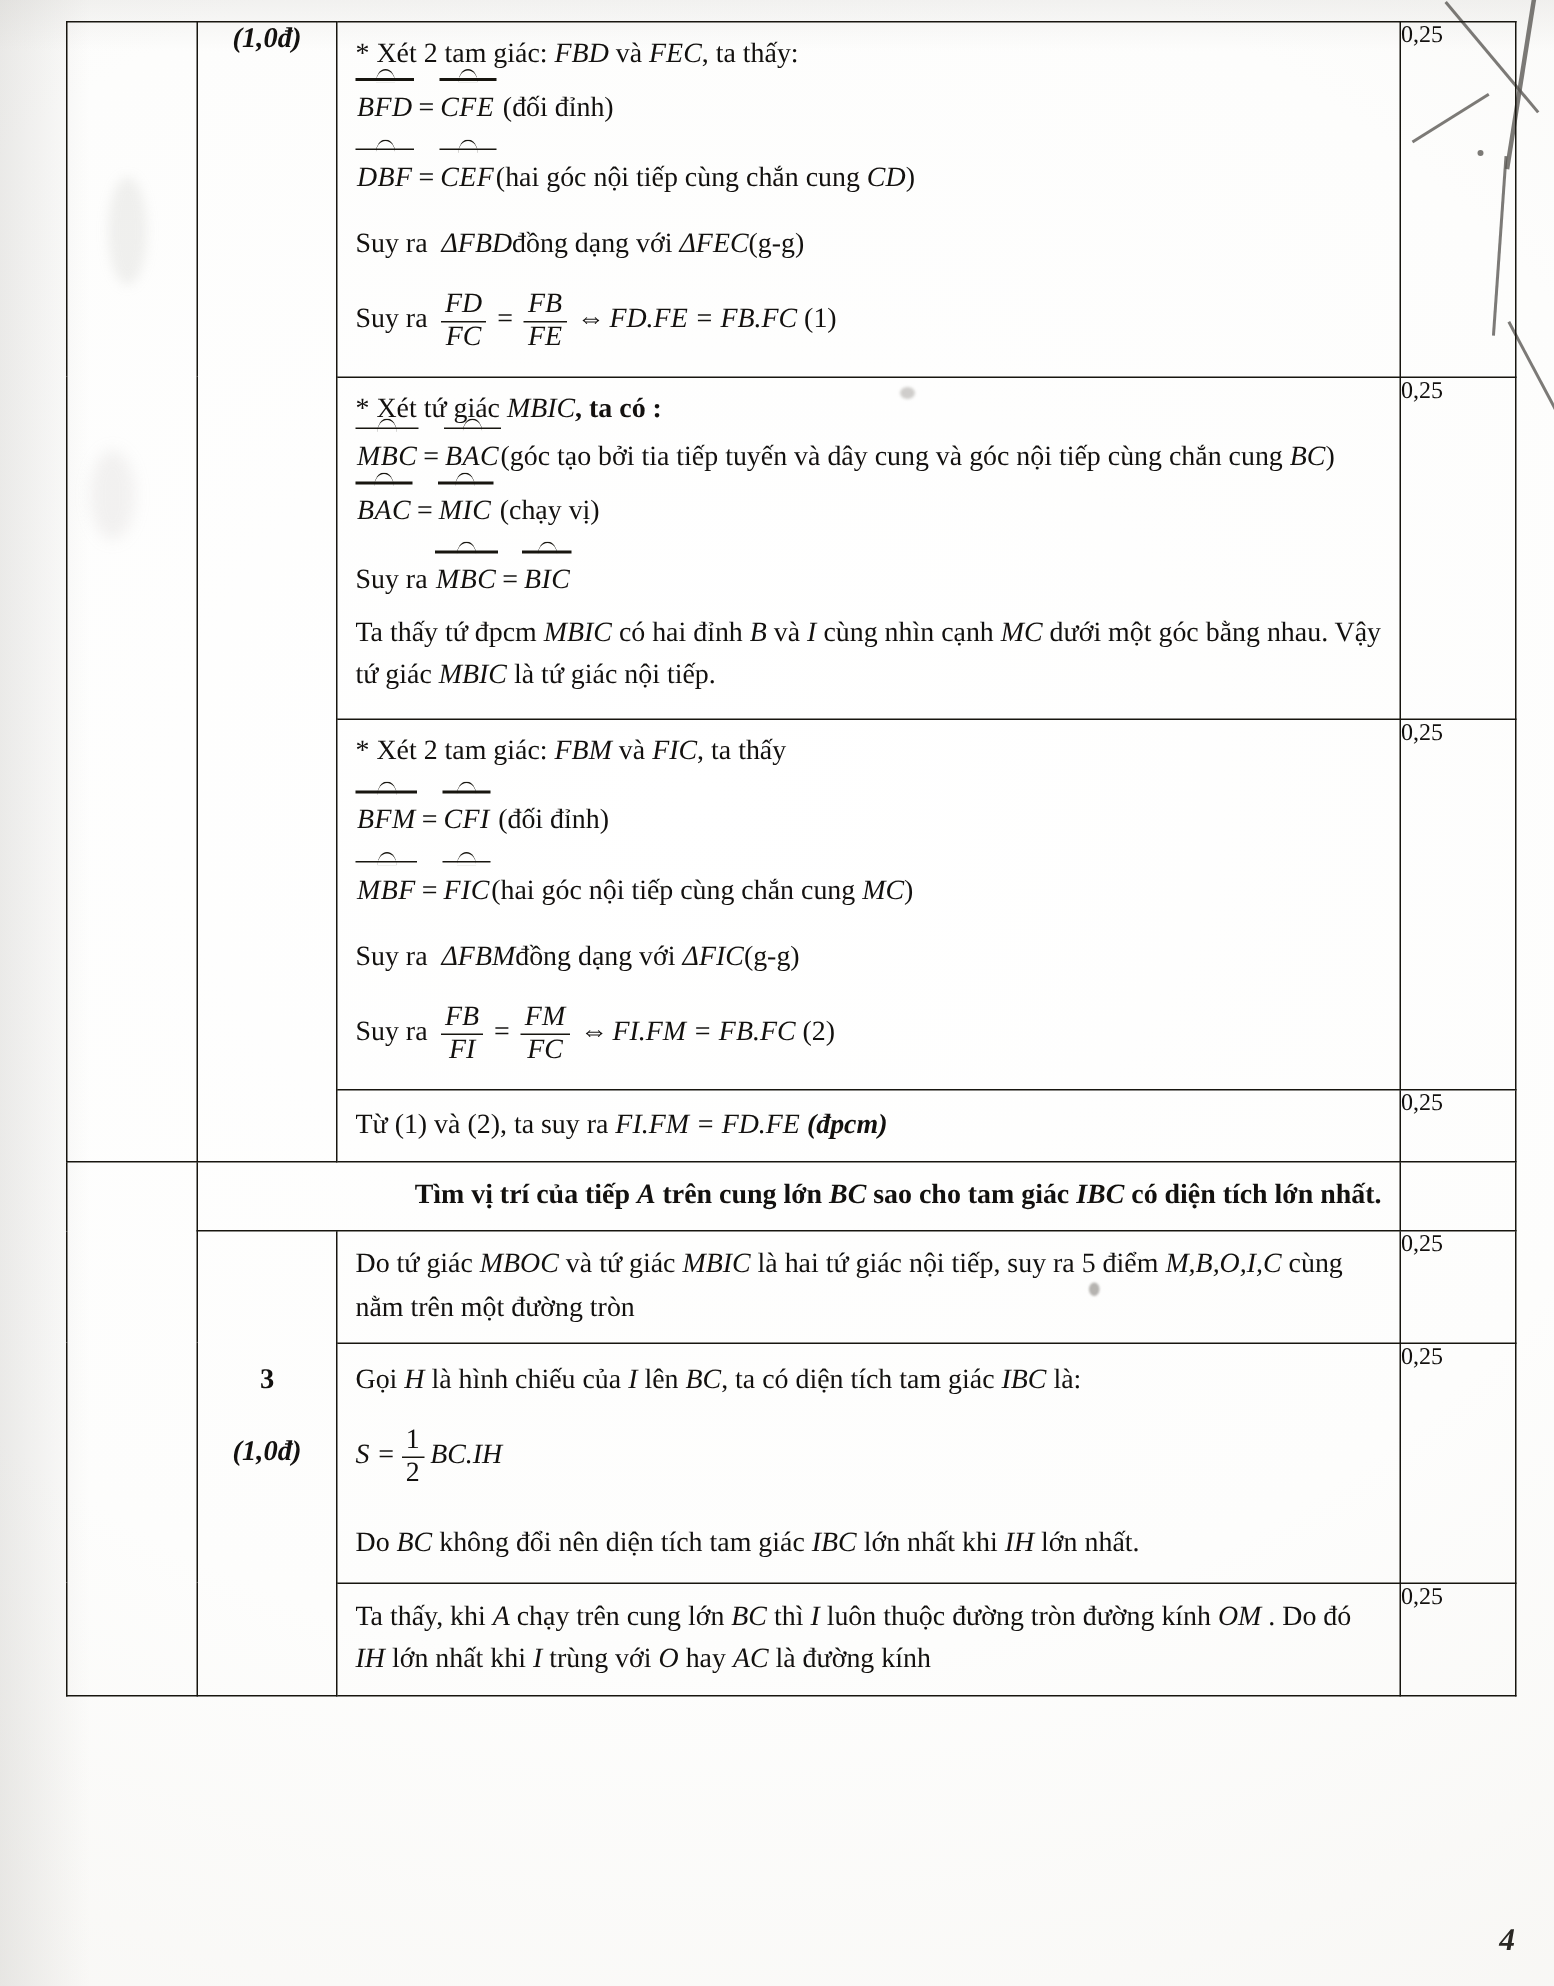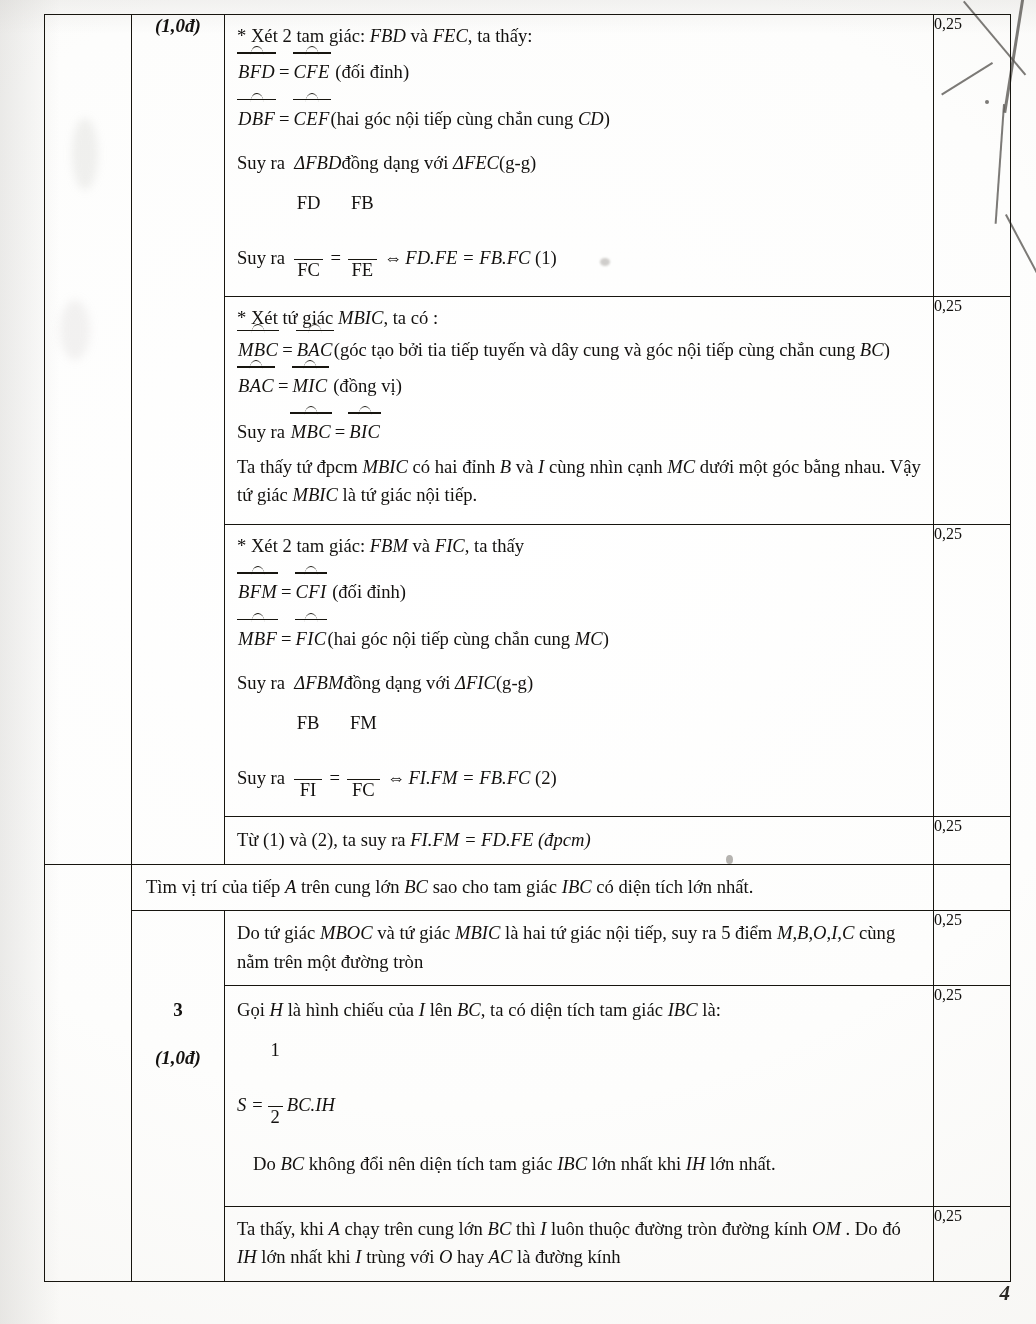--- a/index.html
+++ b/index.html
@@ -79,21 +79,21 @@
     text-align: center;
     font-size: 19px;
     padding-top: 6px;
   }
   .numcell .n      { display:block; font-weight: 700; }
   .numcell .pt     { display:block; font-style: italic; font-weight: 700; margin-top: 26px; }
   .pt-top          { font-style: italic; font-weight: 700; text-align:center; padding-top: 8px; font-size: 19px; }
 
   
   .ital   { font-style: italic; }
-  .bold   { font-weight: 400; }
+  .bold   { font-weight: 700; text-align: right; }
   .ln     { display: block; margin: 0 0 6px 0; }
   .ln.sp  { margin-bottom: 16px; }
   .ln.sp2 { margin-bottom: 22px; }
   .ln.tight { margin-bottom: 2px; }
 
   
   .ang {
     display: inline-block;
     position: relative;
     font-style: italic;
@@ -118,25 +118,26 @@
     border-top: 1.7px solid #17150f;
     border-radius: 50% 50% 0 0 / 100% 100% 0 0;
   }
   .ang > .txt { letter-spacing: .3px; }
 
   
   .frac {
     display: inline-block;
     vertical-align: -0.62em;
     text-align: center;
+    font-style: italic;
     margin: 0 4px;
     line-height: 1.12;
   }
   .frac .num { display: block; padding: 0 3px; }
-  .frac .den { display: block; padding: 0 3px; border-top: 1.7px solid #17150f; margin-top: 45px; }
+  .frac .den { display: block; padding: 0 3px; border-top: 1.7px solid #17150f; }
   .frac.num2 { font-style: normal; }
 
   .op { font-style: normal; padding: 0 3px; }
 </style>
 </head>
 <body>
 
 <div class="page"></div>
 <div class="page-shade-left"></div>
 <div class="page-shade-top"></div>
@@ -179,21 +180,21 @@
       </td>
     </tr>
 
     <tr>
       <td class="c-body">
         <div class="cell-pad">
           <span class="ln tight"><span>* Xét tứ giác </span><span class="ital">MBIC</span><span class="bold">, ta có :</span></span>
 
           <span class="ln"><span class="ang"><span class="bar"></span><span class="hat"></span><span class="txt">MBC</span></span><span class="op">=</span><span class="ang"><span class="bar"></span><span class="hat"></span><span class="txt">BAC</span></span><span>(góc tạo bởi tia tiếp tuyến và dây cung và góc nội tiếp cùng chắn cung </span><span class="ital">BC</span><span>)</span></span>
 
-          <span class="ln sp"><span class="ang"><span class="bar"></span><span class="hat"></span><span class="txt">BAC</span></span><span class="op">=</span><span class="ang"><span class="bar"></span><span class="hat"></span><span class="txt">MIC</span></span>&nbsp;<span>(đồng vị)</span></span>
+          <span class="ln sp"><span class="ang"><span class="bar"></span><span class="hat"></span><span class="txt">BAC</span></span><span class="op">=</span><span class="ang"><span class="bar"></span><span class="hat"></span><span class="txt">MIC</span></span>&nbsp;<span>(chạy vị)</span></span>
 
           <span class="ln"><span>Suy ra </span><span class="ang"><span class="bar"></span><span class="hat"></span><span class="txt">MBC</span></span><span class="op">=</span><span class="ang"><span class="bar"></span><span class="hat"></span><span class="txt">BIC</span></span></span>
 
           <span class="ln"><span>Ta thấy tứ đpcm </span><span class="ital">MBIC</span><span> có hai đỉnh </span><span class="ital">B</span><span> và </span><span class="ital">I</span><span> cùng nhìn cạnh </span><span class="ital">MC</span><span> dưới một góc bằng nhau. Vậy tứ giác </span><span class="ital">MBIC</span><span> là tứ giác nội tiếp.</span></span>
         </div>
       </td>
       <td class="c-score v-low2">
         <span>0,25</span>
       </td>
     </tr>
@@ -255,21 +256,21 @@
       </td>
     </tr>
 
     <tr>
       <td class="c-body">
         <div class="cell-pad" style="padding-top:10px;padding-bottom:12px;">
           <span class="ln sp"><span>Gọi </span><span class="ital">H</span><span> là hình chiếu của </span><span class="ital">I</span><span> lên </span><span class="ital">BC</span><span>, ta có diện tích tam giác </span><span class="ital">IBC</span><span> là:</span></span>
 
           <span class="ln sp2"><span class="ital">S =</span><span class="frac num2"><span class="num">1</span><span class="den">2</span></span><span class="ital">BC.IH</span></span>
 
-          <span class="ln" style="margin:16px;"><span>Do </span><span class="ital">BC</span><span> không đổi nên diện tích tam giác </span><span class="ital">IBC</span><span> lớn nhất khi </span><span class="ital">IH</span><span> lớn nhất.</span></span>
+          <span class="ln" style="margin:0;"><span>Do </span><span class="ital">BC</span><span> không đổi nên diện tích tam giác </span><span class="ital">IBC</span><span> lớn nhất khi </span><span class="ital">IH</span><span> lớn nhất.</span></span>
         </div>
       </td>
       <td class="c-score v-low6">
         <span>0,25</span>
       </td>
     </tr>
 
     <tr>
       <td class="c-body">
         <div class="cell-pad" style="padding-top:8px;padding-bottom:10px;">

